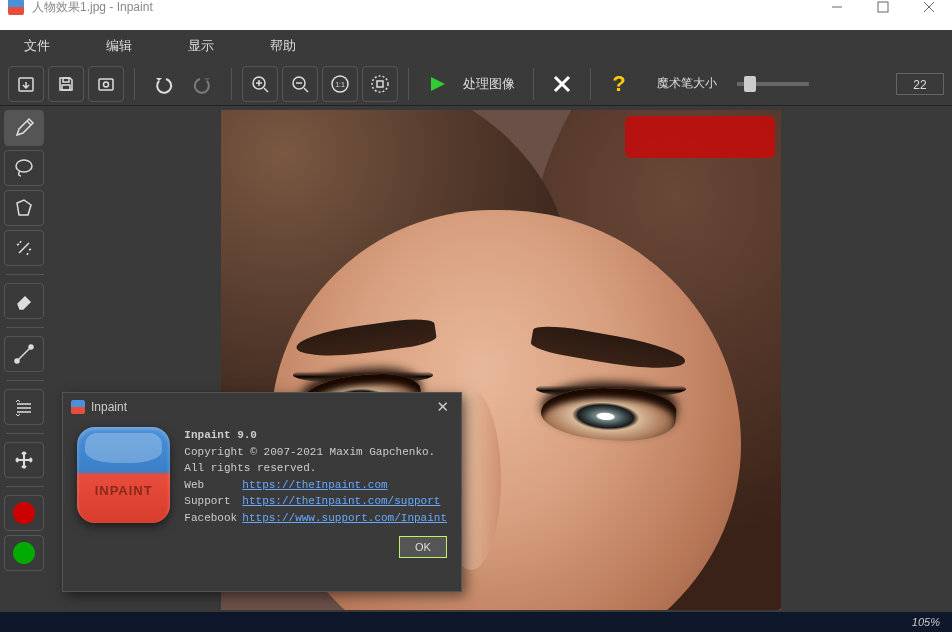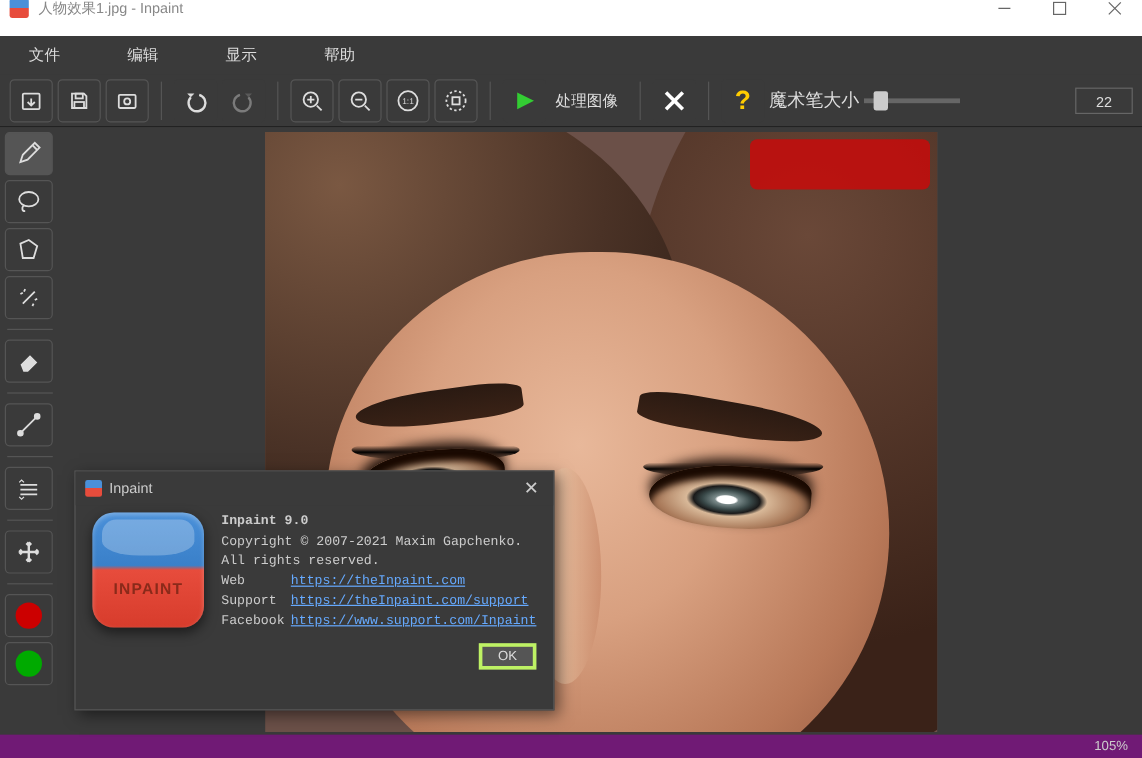--- a/index.html
+++ b/index.html
@@ -15,21 +15,21 @@
 .menubar .item { color: #ddd; font-size: 13px; padding: 6px 18px; margin-right: 20px; }
 
 .toolbar { height: 44px; background: #3a3a3a; display: flex; align-items: center; padding: 0 8px; gap: 4px; border-bottom: 1px solid #222; }
 .tbtn { width: 36px; height: 36px; display: flex; align-items: center; justify-content: center; border-radius: 4px; border: 1px solid #555; background: #3a3a3a; }
 .tbtn svg { stroke: #ddd; fill: none; }
 .tbtn.play svg { fill: #3c3; stroke: none; }
 .sep { width: 1px; height: 32px; background: #555; margin: 0 6px; }
 .proc-label { color: #ddd; font-size: 13px; margin: 0 8px 0 4px; }
 .tbtn.x svg { stroke: #fff; stroke-width: 3; }
 .tbtn.q { color: #fc0; font-size: 22px; font-weight: bold; border: none; }
-.brush-label { color: #ddd; font-size: 15px; margin: 0 0; }
+.brush-label { color: #ddd; font-size: 12px; margin: 0 16px; }
 .slider { flex: 1; height: 4px; background: #666; position: relative; margin-right: 8px; max-width: 130px; }
 .slider .thumb { position: absolute; width: 12px; height: 16px; background: #ccc; top: -6px; left: 10%; border-radius: 2px; }
 .brush-val { width: 48px; height: 22px; background: #3a3a3a; border: 1px solid #666; color: #ddd; font-size: 12px; text-align: center; line-height: 22px; }
 
 .workarea { display: flex; height: calc(632px - 30px - 32px - 44px - 20px); }
 .sidebar { width: 50px; background: #3a3a3a; padding: 4px; display: flex; flex-direction: column; gap: 4px; }
 .sbtn { width: 40px; height: 36px; border: 1px solid #555; border-radius: 4px; display: flex; align-items: center; justify-content: center; background: #3a3a3a; }
 .sbtn.active { background: #555; }
 .sbtn svg { stroke: #ddd; fill: none; }
 .sbtn.red div { width: 22px; height: 22px; border-radius: 50%; background: #c00; }
@@ -48,36 +48,36 @@
 .brow.r { top: 225px; left: 310px; transform: rotate(10deg) scaleX(-1); width: 155px; }
 .eye { position: absolute; width: 120px; height: 48px; background: radial-gradient(ellipse at 48% 55%, #fff 8%, #7a8a8a 10%, #3a4a4a 20%, #1a1a1a 28%, #d8b898 34%, #a87858 60%, #2a1a14 90%); border-radius: 60% 40% 50% 50%; box-shadow: 0 -6px 10px #2a1a12, inset 0 10px 6px #1a0a02; }
 .eye.l { top: 265px; left: 80px; transform: rotate(-3deg); }
 .eye.r { top: 278px; left: 320px; width: 135px; height: 52px; transform: rotate(4deg); }
 .lash { position: absolute; width: 140px; height: 18px; background: linear-gradient(transparent 30%, #000 60%, transparent); border-radius: 50%; }
 .lash.l { top: 256px; left: 72px; }
 .lash.r { top: 270px; left: 315px; width: 150px; }
 .selmark { position: absolute; top: 6px; right: 6px; width: 150px; height: 42px; background: rgba(200,10,10,0.85); border-radius: 6px; }
 .spacer { flex: 1; }
 
-.statusbar { height: 20px; background: #701a75; display: flex; justify-content: flex-end; align-items: center; padding: 0 12px; color: #ccc; font-size: 11px; }
+.statusbar { height: 20px; background: #0f172a; display: flex; justify-content: flex-end; align-items: center; padding: 0 12px; color: #ccc; font-size: 11px; font-style: italic; }
 
 .dialog { position: absolute; left: 62px; top: 392px; width: 400px; height: 200px; background: #3a3a3a; border: 1px solid #555; box-shadow: 4px 4px 12px rgba(0,0,0,0.5); font-family: "Courier New", monospace; }
 .dlg-title { height: 28px; background: #3a3a3a; display: flex; align-items: center; padding: 0 8px; color: #ccc; font-size: 12px; font-family: "Microsoft YaHei", sans-serif; }
 .dlg-title .icon { width: 14px; height: 14px; background: linear-gradient(#4a90d9 50%, #e74c3c 50%); border-radius: 2px; margin-right: 6px; }
 .dlg-title .x { color: #ccc; font-size: 15px; padding: 0 4px; }
 .dlg-body { display: flex; padding: 6px 14px; gap: 14px; }
 .dlg-logo { width: 96px; height: 96px; border-radius: 18px; background: linear-gradient(#4a90d9 0%, #3a80c9 46%, #e74c3c 50%, #d73c2c 100%); position: relative; display: flex; align-items: center; justify-content: center; box-shadow: 0 4px 10px rgba(0,0,0,0.5), inset 0 2px 4px rgba(255,255,255,0.3); }
 .dlg-logo .txt { color: #8a2a1a; font-weight: bold; font-size: 13px; font-family: Arial; margin-top: 30px; letter-spacing: 1px; }
 .dlg-logo::after { content: ''; position: absolute; top: 6px; left: 8px; right: 8px; height: 30px; background: rgba(255,255,255,0.25); border-radius: 12px 12px 40% 40%; }
 .dlg-info { color: #ccc; font-size: 11px; line-height: 1.5; }
 .dlg-info a { color: #6af; text-decoration: underline; }
 .dlg-info .row { display: flex; }
 .dlg-info .lbl { min-width: 58px; }
 .dlg-foot { display: flex; justify-content: flex-end; padding: 4px 14px; }
-.dlg-foot .ok { width: 48px; height: 22px; background: #555; border: 3px solid #bef264; color: #ddd; font-size: 11px; display: flex; align-items: center; justify-content: center; font-family: "Microsoft YaHei", sans-serif; margin-left: 19px; }
+.dlg-foot .ok { width: 48px; height: 22px; background: #555; border: 1px solid #bef264; color: #ddd; font-size: 11px; display: flex; align-items: center; justify-content: center; font-family: "Microsoft YaHei", sans-serif; margin-left: 19px; }
 </style>
 </head>
 <body>
 
 <div class="titlebar">
   <div class="icon"></div>
   <div class="title">人物效果1.jpg - Inpaint</div>
   <div class="winbtn">
       <svg width="12" height="12">
         <line x1="1" y1="6" x2="11" y2="6" stroke-width="1"></line>

